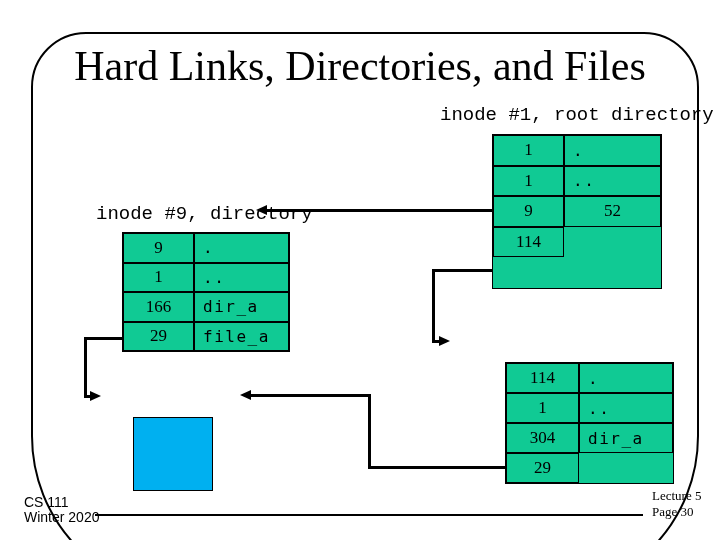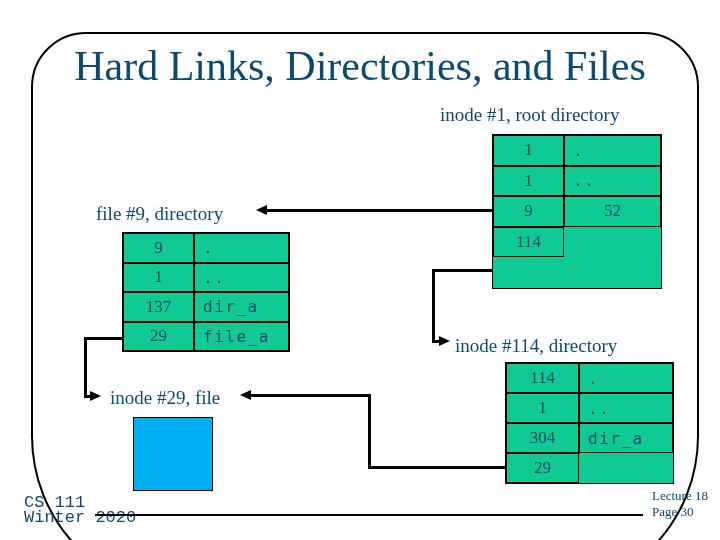--- a/index.html
+++ b/index.html
@@ -1,30 +1,30 @@
 <!DOCTYPE html>
 <html style="--table-fill: #10CA94; --file-fill: #00B0F0;"><head>
 <meta charset="utf-8">
 <style>
   html, body { margin: 0; padding: 0; background: #ffffff; }
   #slide {
     position: relative; width: 720px; height: 540px; overflow: hidden;
-    background: #ffffff; font-family: "Liberation Serif", serif; color: #0c4a6e;
+    background: #ffffff; font-family: "Liberation Serif", serif; color: #000000;
   }
   .slide-border {
     position: absolute; left: 31px; top: 32px; width: 664px; height: 560px;
     border: 2px solid #000; border-radius: 55px 55px 160px 160px;
   }
   .title {
     position: absolute; left: 0; right: 0; top: 42px; text-align: center;
     font-size: 42px; font-family: "Liberation Serif", serif; white-space: nowrap;
   }
   .lbl {
     position: absolute; font-size: 19px; white-space: nowrap;
-    font-family: Liberation Serif, serif;
+    font-family: Liberation Mono, monospace;
   }
   .tbl {
     position: absolute; display: grid; border: 1px solid #000;
     background: var(--table-fill, #10CA94);
   }
   .tbl .cell {
     border: 1px solid #000; display: flex; align-items: center;
     background: var(--table-fill, #10CA94); overflow: hidden;
   }
   .tbl .num { justify-content: center; font-size: 17px; font-family: "Liberation Serif", serif; }
@@ -47,59 +47,57 @@
     position: absolute; width: 0; height: 0;
     border-top: 5px solid transparent; border-bottom: 5px solid transparent;
     border-right: 11px solid #000;
   }
   .arrow-right {
     position: absolute; width: 0; height: 0;
     border-top: 5px solid transparent; border-bottom: 5px solid transparent;
     border-left: 11px solid #000;
   }
   .footer-left {
-    position: absolute; left: 24px; top: 495px; font-size: 17px; line-height: 15px;
-    font-family: Liberation Mono, monospace;
+    position: absolute; left: 24px; top: 495px; font-size: 14px; line-height: 15px;
+    font-family: Liberation Sans, sans-serif;
   }
   .footer-right {
     position: absolute; left: 652px; top: 488px; font-size: 13px; line-height: 16px;
     font-family: "Liberation Serif", serif; white-space: nowrap;
   }
   .footer-line { left: 95px; top: 514px; width: 548px; height: 2px; }
 </style>
 </head>
 <body>
 
 <div id="slide">
 
   <div class="slide-border"></div>
 
   <div class="title">Hard Links, Directories, and Files</div>
 
   <div class="lbl" style="left:440px; top:104px;">inode #1, root directory</div>
-  <div class="lbl" style="left:96px; top:203px;">file #9, directory</div>
-  <div class="lbl" style="left:455px; top:335px;">inode #114, directory</div>
-  <div class="lbl" style="left:110px; top:387px;">inode #29, file</div>
+  <div class="lbl" style="left:96px; top:203px;">inode #9, directory</div>
 
   <div class="tbl" id="tbl-root">
     <div class="cell num">1</div>
     <div class="cell name">.</div>
     <div class="cell num">1</div>
     <div class="cell name">..</div>
     <div class="cell num">9</div>
     <div class="cell num">52</div>
     <div class="cell num">114</div>
   </div>
 
   <div class="tbl" id="tbl-9">
     <div class="cell num">9</div>
     <div class="cell name">.</div>
     <div class="cell num">1</div>
     <div class="cell name">..</div>
-    <div class="cell num">137</div>
+    <div class="cell num">166</div>
     <div class="cell name">dir_a</div>
     <div class="cell num">29</div>
     <div class="cell name">file_a</div>
   </div>
 
   <div class="tbl" id="tbl-114">
     <div class="cell num">114</div>
     <div class="cell name">.</div>
     <div class="cell num">1</div>
     <div class="cell name">..</div>
@@ -127,17 +125,17 @@
   <div class="seg" style="left:368px; top:395px; width:3px; height:74px;"></div>
   <div class="seg" style="left:251px; top:394px; width:120px; height:3px;"></div>
   <div class="arrow-left" style="left:240px; top:390px;"></div>
 
   <div class="footer-left">
     <div>CS 111</div>
     <div>Winter 2020</div>
   </div>
   <div class="seg footer-line"></div>
   <div class="footer-right">
-    <div>Lecture 18</div>
+    <div>Lecture 5</div>
     <div>Page 30</div>
   </div>
 
 </div>
 
 </body></html>

